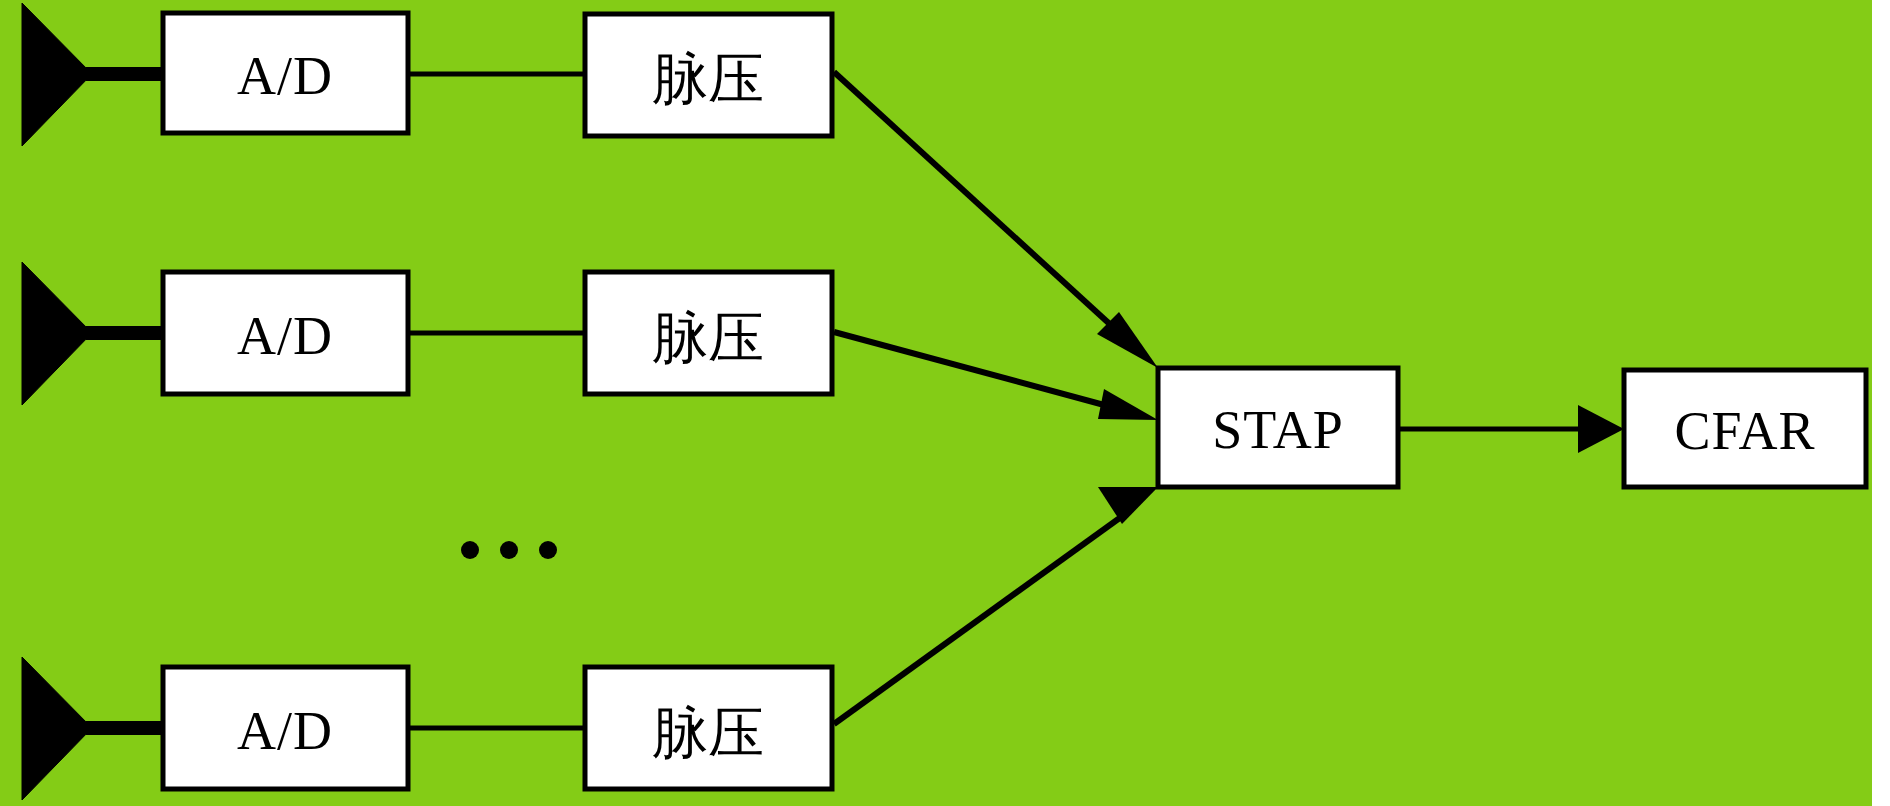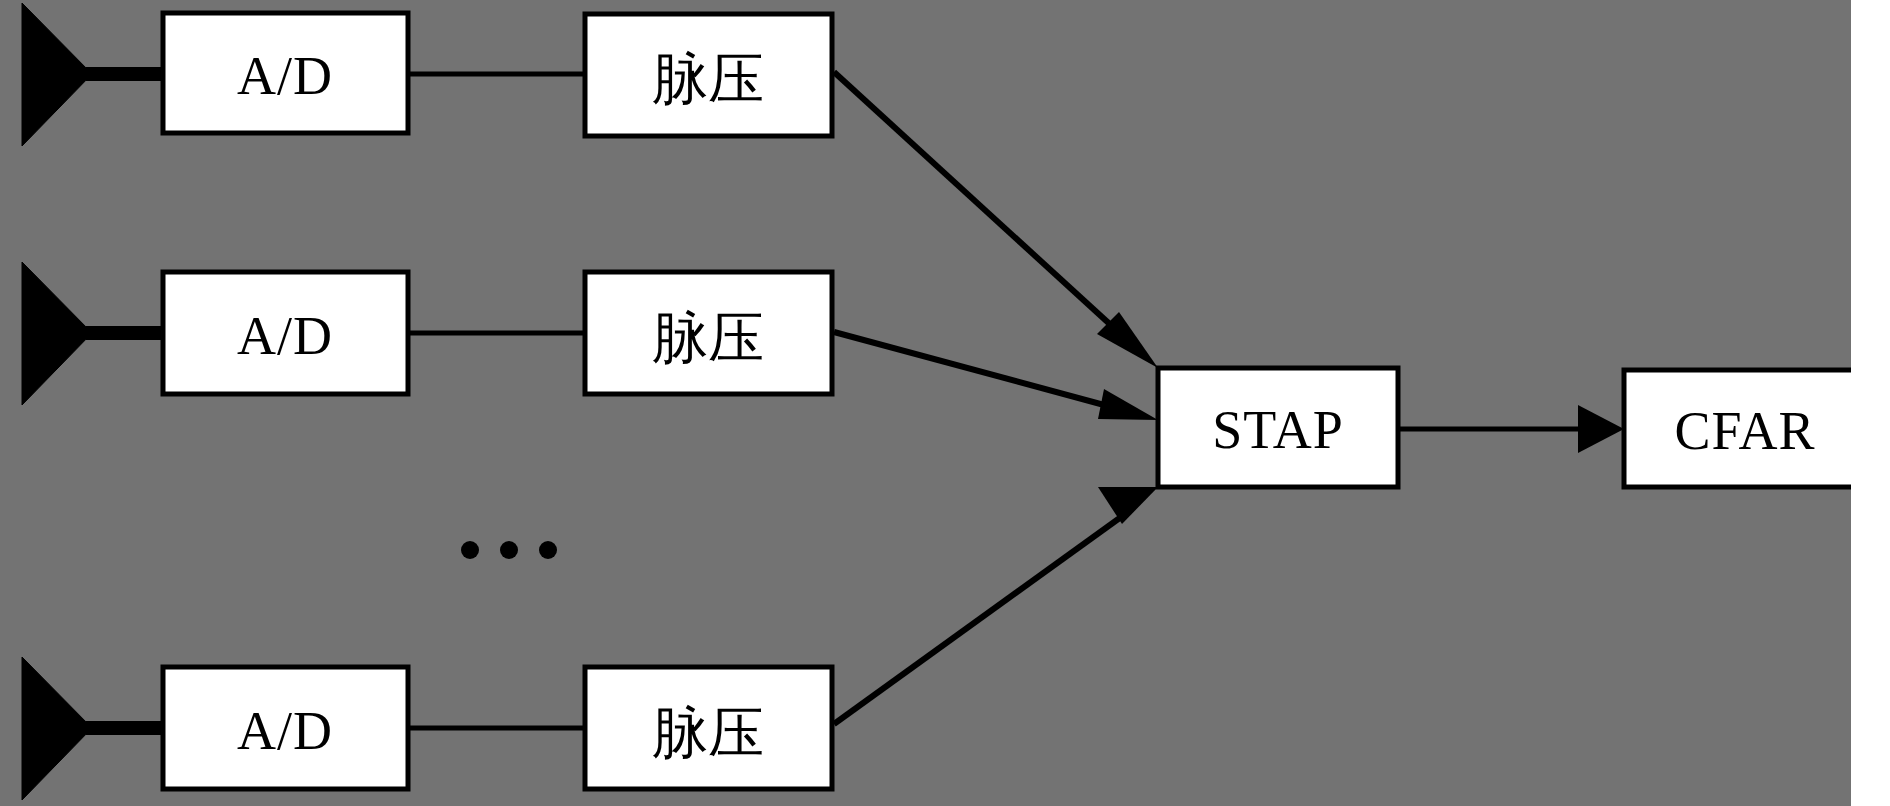--- a/index.html
+++ b/index.html
@@ -7,22 +7,23 @@
     padding: 0;
     background: #ffffff;
   }
   body {
     font-family: "Liberation Serif", "DejaVu Serif", serif;
   }
   #diagram-root {
     position: relative;
     width: 1851px;
     height: 806px;
-    background: #737373;
+    background: #84cc16;
     overflow: hidden;
+    padding-left: 21px;
   }
   #diagram-svg {
     position: absolute;
     top: 0;
     left: 0;
     width: 1890px;
     height: 806px;
     display: block;
   }
   .blk-rect {

